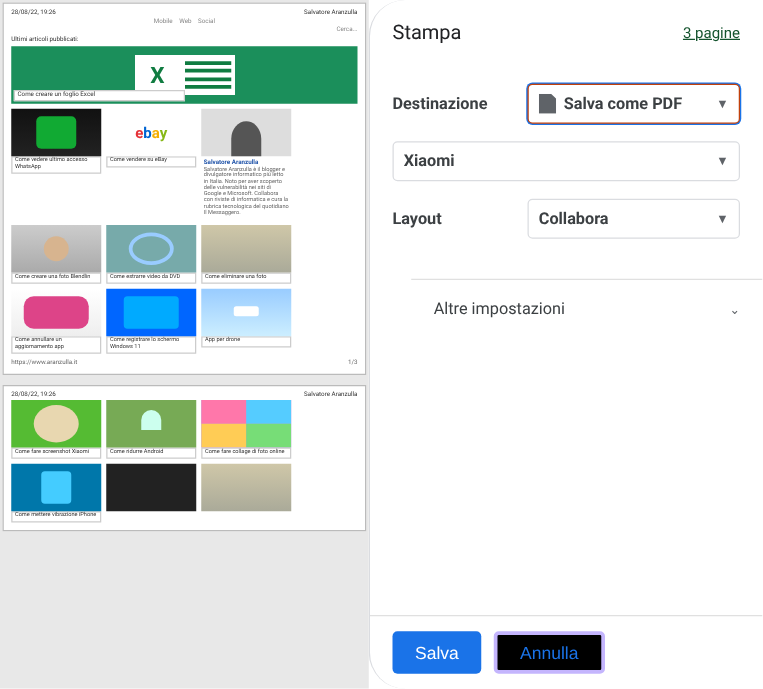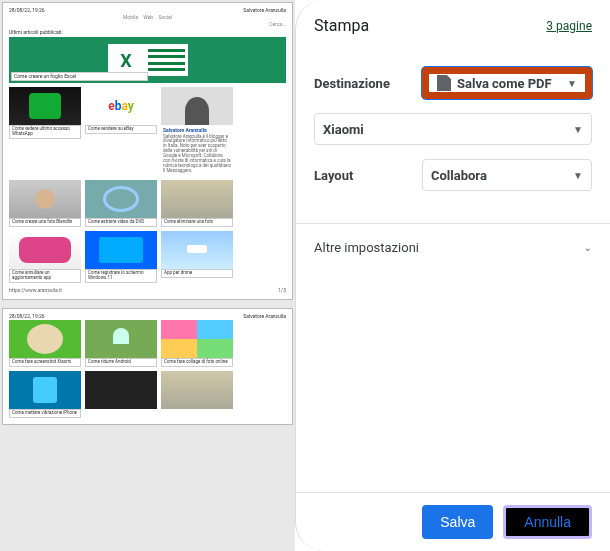--- a/index.html
+++ b/index.html
@@ -58,27 +58,27 @@
   .author-name { font-weight:bold; color:#25a; font-size:5px; margin:1px 0; }
   
   .panel { flex:1; height:100%; border-left:1px solid #dadce0; display:flex; flex-direction:column; background:#fff;border-radius:29px; }
   .panel-head { display:flex; justify-content:space-between; align-items:center; padding:16px 18px 12px; }
   .panel-title { font-size:16px; color:#202124; }
   .page-count { font-size:12px; color:#14532d;text-decoration:underline; }
   .opts { padding: 6px 18px 0; font-size:13px; color:#3c4043; }
   .row { display:flex; align-items:center; margin:14px 0;font-weight:bold; }
   .row .lbl { width:108px; font-size:13px; }
   .sel { flex:1; height:32px; border:1px solid #dadce0; border-radius:4px; display:flex; align-items:center; padding:0 8px; justify-content:space-between; background:#fff; cursor:pointer; font-size:13px; color:#3c4043; }
-  .sel.active { border:7px solid #c2410c; box-shadow:0 0 0 1px #1a73e8; }
+  .sel.active { border:1px solid #c2410c; box-shadow:0 0 0 1px #1a73e8; }
   .sel .left { display:flex; align-items:center; gap:6px; }
   .chev { color:#5f6368; font-size:10px; }
   .file-ico { width:14px; height:16px; background:#5f6368; clip-path: polygon(0 0, 70% 0, 100% 25%, 100% 100%, 0 100%); }
-  .more { border-top:1px solid #e0e0e0; margin-top:18px; padding:16px 18px; display:flex; justify-content:space-between; align-items:center; font-size:13px; color:#3c4043; cursor:pointer; }
+  .more { border-top:1px solid #e0e0e0; margin-top:18px; padding:16px 18px; display:flex; justify-content:space-between; align-items:center; font-size:13px; color:#3c4043; cursor:pointer;margin-left:33px; }
   .spacer { flex:1; }
-  .actions { border-top:1px solid #e0e0e0; padding:12px 18px; display:flex; justify-content:flex-end; gap:10px; }
+  .actions { border-top:1px solid #e0e0e0; padding:12px 18px; display:flex; justify-content:flex-start; gap:10px; }
   .btn { height:34px; padding:0 18px; border-radius:4px; font-size:14px; display:flex; align-items:center; cursor:pointer; }
   .btn-primary { background:#1a73e8; color:#fff; border:none; }
   .btn-ghost { background:#000000; color:#1a73e8; border:3px solid #c4b5fd; }
 </style>
 </head>
 <body>
 
 <div class="app">
 
   <div class="preview-pane">

